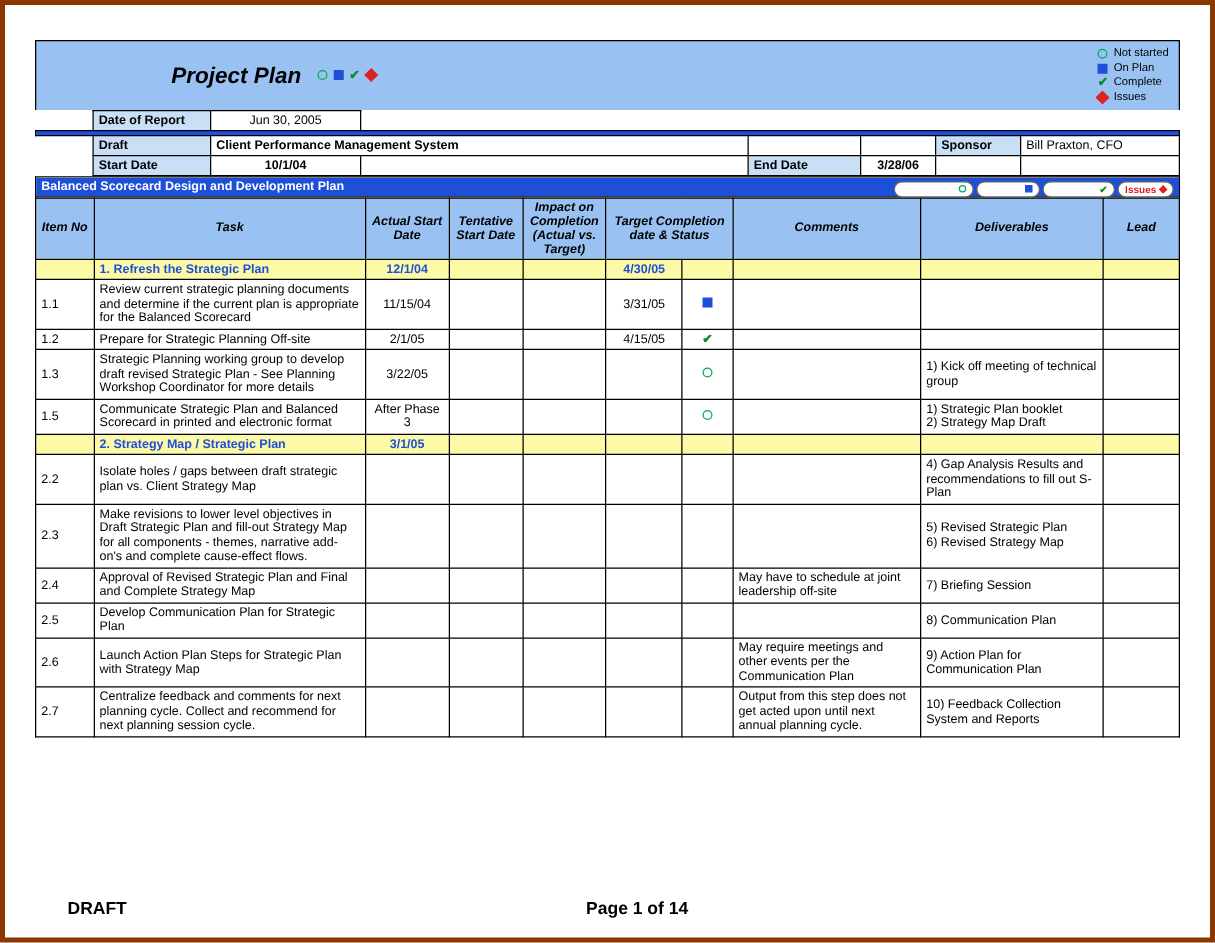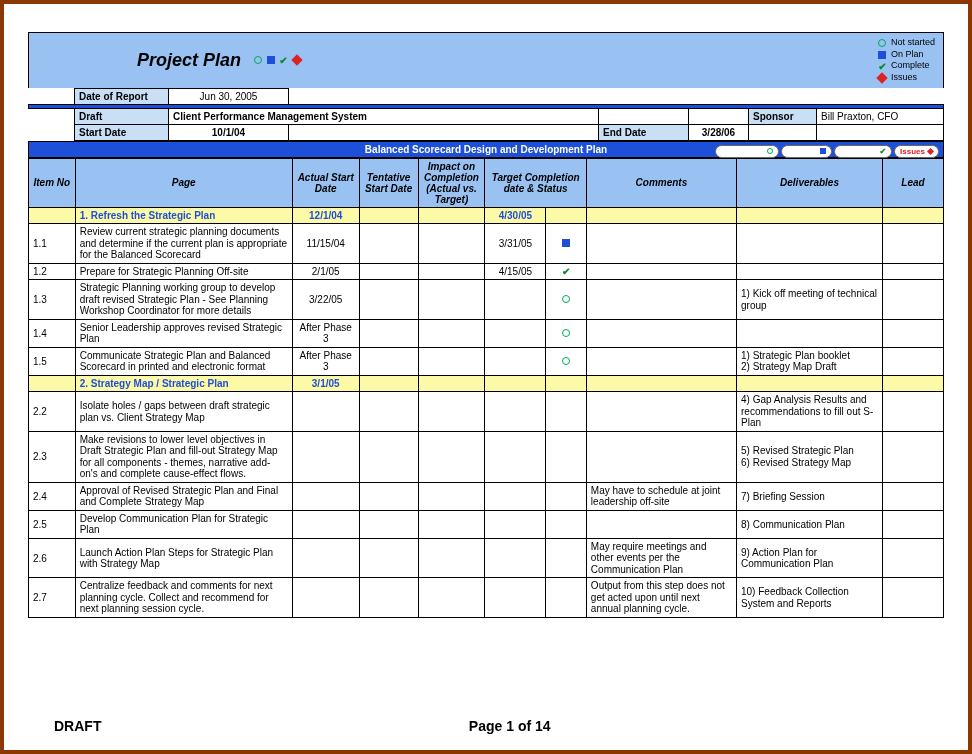--- a/index.html
+++ b/index.html
@@ -57,21 +57,21 @@
     border-collapse: collapse;
     table-layout: fixed;
   }
   table.main td, table.main th {
     border: 1px solid #000;
     padding: 2px 4px;
     font-size: 10px;
     vertical-align: middle;
   }
   .hdr-light { background: #c9dff6; text-align: left; font-weight: bold; }
-  .hdr-blue { background: #1e4fd8; color: #fff; font-weight: bold; text-align:center; font-size: 12px; padding:3px; }
+  .hdr-blue { background: #1e4fd8; color: #fff; font-weight: bold; text-align:left; font-size: 12px; padding:3px; }
   .val-white { background: #fff; }
   .col-headers td { background:#99c2f2; font-weight:bold; text-align:center; font-size:10px; padding:4px 2px; line-height:1.1;font-style:italic; }
   .section-row td { background:#fcf9a7; font-weight:bold; color:#1e4fd8;margin-left:20px; }
   .item-no { text-align:left; }
   .date-cell { text-align:center; }
   .status-cell { text-align:center; }
   .task-cell { font-size:9.5px; line-height:1.15; }
   .deliv-cell { font-size:9.5px; line-height:1.15; }
   .comment-cell { font-size:9.5px; line-height:1.15; }
 
@@ -250,21 +250,21 @@
       <col class="c-impact">
           <col class="c-target">
           <col class="c-status">
           <col class="c-comment">
       <col class="c-deliv">
           <col class="c-lead">
     </colgroup>
     <tbody>
           <tr class="col-headers">
       <td>Item No</td>
-      <td>Page</td>
+      <td>Task</td>
       <td>Actual Start Date</td>
       <td>Tentative Start Date</td>
       <td>Impact on Completion (Actual vs. Target)</td>
       <td colspan="2">Target Completion date &amp; Status</td>
       <td>Comments</td>
       <td>Deliverables</td>
       <td>Lead</td>
     </tr>
     </tbody>
         <tbody id="grid-body">
@@ -314,34 +314,20 @@
             <td class="date-cell"></td>
             <td class="date-cell"></td>
             <td class="status-cell"><span class="sym">
                 <span class="sym-circle"></span>
               </span></td>
             <td class="comment-cell"></td>
             <td class="deliv-cell">1) Kick off meeting of technical group</td>
             <td></td>
           </tr>
           <tr>
-            <td class="item-no">1.4</td>
-            <td class="task-cell">Senior Leadership approves revised Strategic Plan</td>
-            <td class="date-cell">After Phase 3</td>
-            <td class="date-cell"></td>
-            <td class="date-cell"></td>
-            <td class="date-cell"></td>
-            <td class="status-cell"><span class="sym">
-                <span class="sym-circle"></span>
-              </span></td>
-            <td class="comment-cell"></td>
-            <td class="deliv-cell"></td>
-            <td></td>
-          </tr>
-          <tr>
             <td class="item-no">1.5</td>
             <td class="task-cell">Communicate Strategic Plan and Balanced Scorecard in printed and electronic format</td>
             <td class="date-cell">After Phase 3</td>
             <td class="date-cell"></td>
             <td class="date-cell"></td>
             <td class="date-cell"></td>
             <td class="status-cell"><span class="sym">
                 <span class="sym-circle"></span>
               </span></td>
             <td class="comment-cell"></td>

